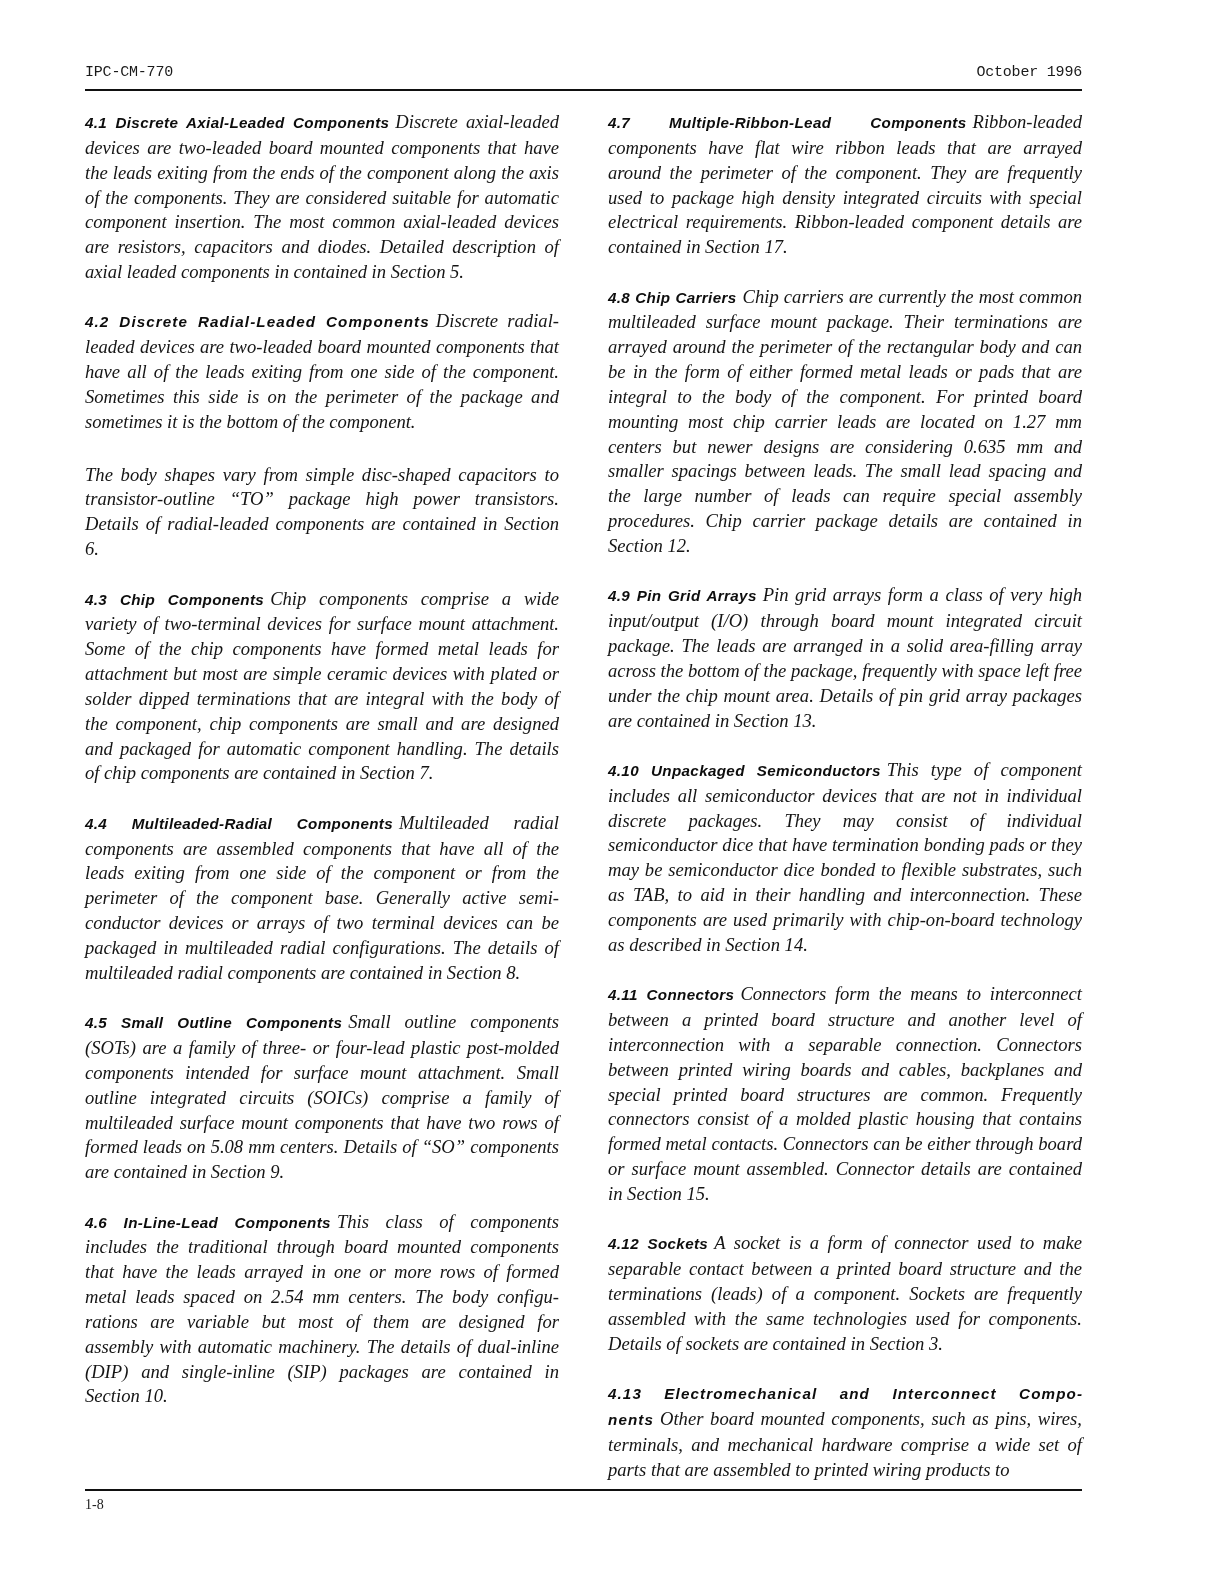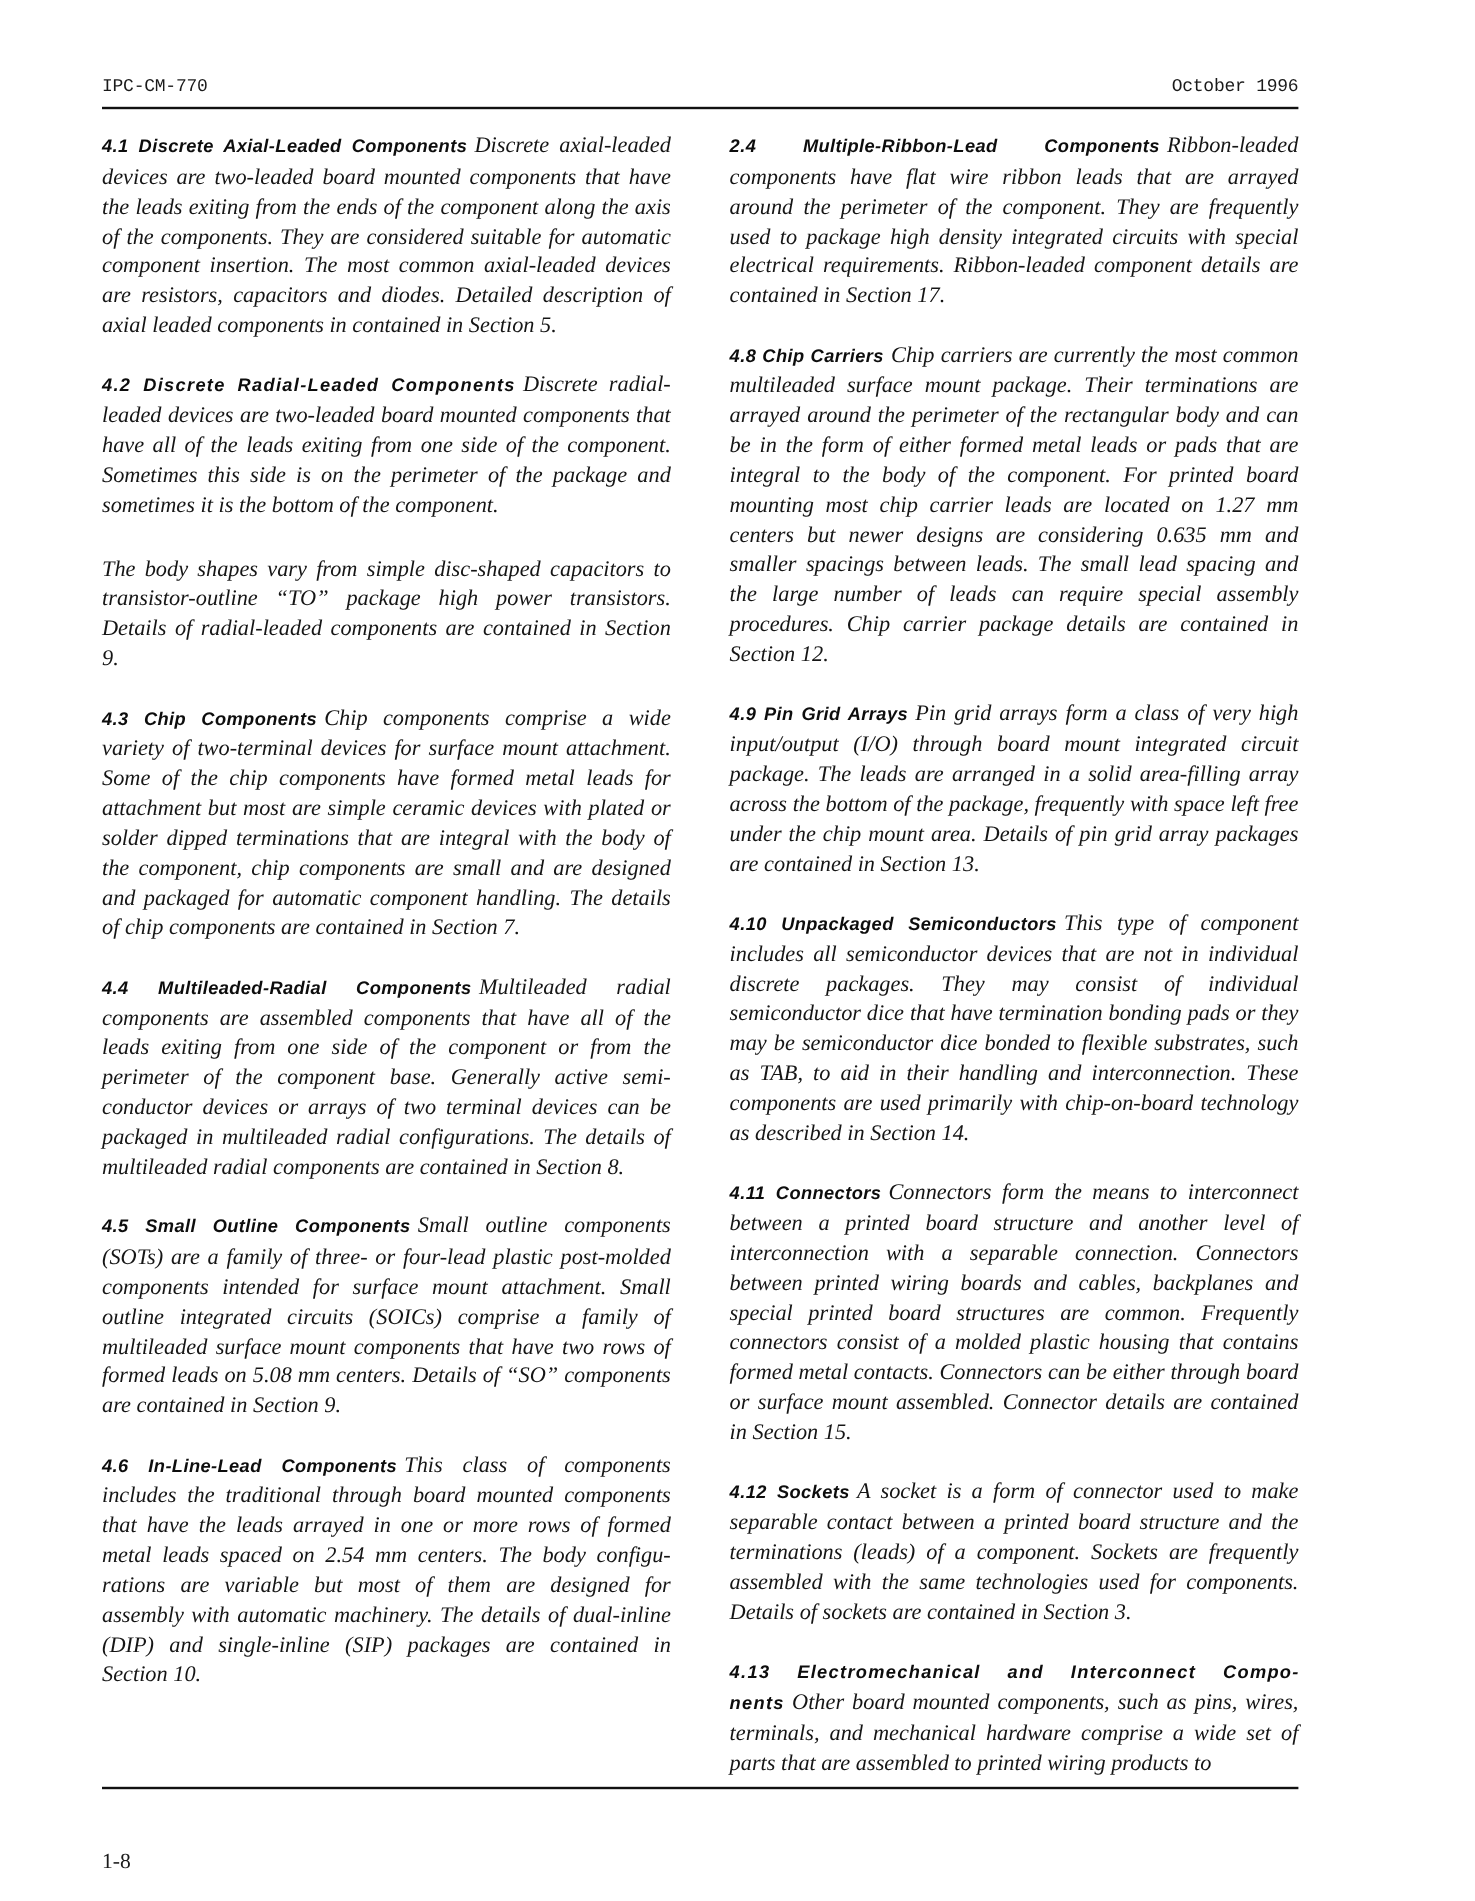--- a/index.html
+++ b/index.html
@@ -71,61 +71,60 @@
       top: 1489px;
       width: 997px;
       height: 0;
       border-top: 2px solid #111111;
     }
     .page-number {
       position: absolute;
       left: 85px;
       top: 1497px;
       font-family: "Liberation Serif", serif;
-      font-size: 18px;
+      font-size: 14px;
       color: #1a1a1a;
-      margin-top: 44px;
     }
   </style>
 </head>
 <body>
 
 <div class="page-header">
   <span class="doc-id">IPC-CM-770</span>
   <span class="doc-date">October 1996</span>
 </div>
 <div class="header-rule"></div>
 
 <div class="column left">
   <div class="section">
     <p class="para"><span class="heading">4.1 Discrete Axial-Leaded Components</span><span>Discrete axial-leaded devices are two-leaded board mounted components that have the leads exiting from the ends of the component along the axis of the components. They are considered suit­able for automatic component insertion. The most common axial-leaded devices are resistors, capacitors and diodes. Detailed description of axial leaded components in con­tained in Section 5.</span></p>
   </div>
   <div class="section tight">
     <p class="para"><span class="heading wide">4.2 Discrete Radial-Leaded Components</span><span>Discrete radial-leaded devices are two-leaded board mounted com­ponents that have all of the leads exiting from one side of the component. Sometimes this side is on the perimeter of the package and sometimes it is the bottom of the compo­nent.</span></p>
   </div>
   <div class="section">
-    <p class="para">The body shapes vary from simple disc-shaped capacitors to transistor-outline “TO” package high power transistors. Details of radial-leaded components are contained in Sec­tion 9.</p>
+    <p class="para">The body shapes vary from simple disc-shaped capacitors to transistor-outline “TO” package high power transistors. Details of radial-leaded components are contained in Sec­tion 6.</p>
   </div>
   <div class="section">
     <p class="para"><span class="heading">4.3 Chip Components</span><span>Chip components comprise a wide variety of two-terminal devices for surface mount attachment. Some of the chip components have formed metal leads for attachment but most are simple ceramic devices with plated or solder dipped terminations that are integral with the body of the component, chip components are small and are designed and packaged for automatic component handling. The details of chip components are contained in Section 7.</span></p>
   </div>
   <div class="section">
     <p class="para"><span class="heading">4.4 Multileaded-Radial Components</span><span>Multileaded radial components are assembled components that have all of the leads exiting from one side of the component or from the perimeter of the component base. Generally active semi­conductor devices or arrays of two terminal devices can be packaged in multileaded radial configurations. The details of multileaded radial components are contained in Section 8.</span></p>
   </div>
   <div class="section">
     <p class="para"><span class="heading">4.5 Small Outline Components</span><span>Small outline compo­nents (SOTs) are a family of three- or four-lead plastic post-molded components intended for surface mount attachment. Small outline integrated circuits (SOICs) com­prise a family of multileaded surface mount components that have two rows of formed leads on 5.08 mm centers. Details of “SO” components are contained in Section 9.</span></p>
   </div>
   <div class="section">
     <p class="para"><span class="heading">4.6 In-Line-Lead Components</span><span>This class of components includes the traditional through board mounted components that have the leads arrayed in one or more rows of formed metal leads spaced on 2.54 mm centers. The body configu­rations are variable but most of them are designed for assembly with automatic machinery. The details of dual-inline (DIP) and single-inline (SIP) packages are contained in Section 10.</span></p>
   </div>
 </div>
 
 <div class="column right">
   <div class="section">
-    <p class="para"><span class="heading">2.4 Multiple-Ribbon-Lead Components</span><span>Ribbon-leaded components have flat wire ribbon leads that are arrayed around the perimeter of the component. They are fre­quently used to package high density integrated circuits with special electrical requirements. Ribbon-leaded compo­nent details are contained in Section 17.</span></p>
+    <p class="para"><span class="heading">4.7 Multiple-Ribbon-Lead Components</span><span>Ribbon-leaded components have flat wire ribbon leads that are arrayed around the perimeter of the component. They are fre­quently used to package high density integrated circuits with special electrical requirements. Ribbon-leaded compo­nent details are contained in Section 17.</span></p>
   </div>
   <div class="section">
     <p class="para"><span class="heading">4.8 Chip Carriers</span><span>Chip carriers are currently the most common multileaded surface mount package. Their termi­nations are arrayed around the perimeter of the rectangular body and can be in the form of either formed metal leads or pads that are integral to the body of the component. For printed board mounting most chip carrier leads are located on 1.27 mm centers but newer designs are considering 0.635 mm and smaller spacings between leads. The small lead spacing and the large number of leads can require special assembly procedures. Chip carrier package details are contained in Section 12.</span></p>
   </div>
   <div class="section">
     <p class="para"><span class="heading">4.9 Pin Grid Arrays</span><span>Pin grid arrays form a class of very high input/output (I/O) through board mount integrated cir­cuit package. The leads are arranged in a solid area-filling array across the bottom of the package, frequently with space left free under the chip mount area. Details of pin grid array packages are contained in Section 13.</span></p>
   </div>
   <div class="section">
     <p class="para"><span class="heading">4.10 Unpackaged Semiconductors</span><span>This type of compo­nent includes all semiconductor devices that are not in indi­vidual discrete packages. They may consist of individual semiconductor dice that have termination bonding pads or they may be semiconductor dice bonded to flexible sub­strates, such as TAB, to aid in their handling and intercon­nection. These components are used primarily with chip-on-board technology as described in Section 14.</span></p>
   </div>

